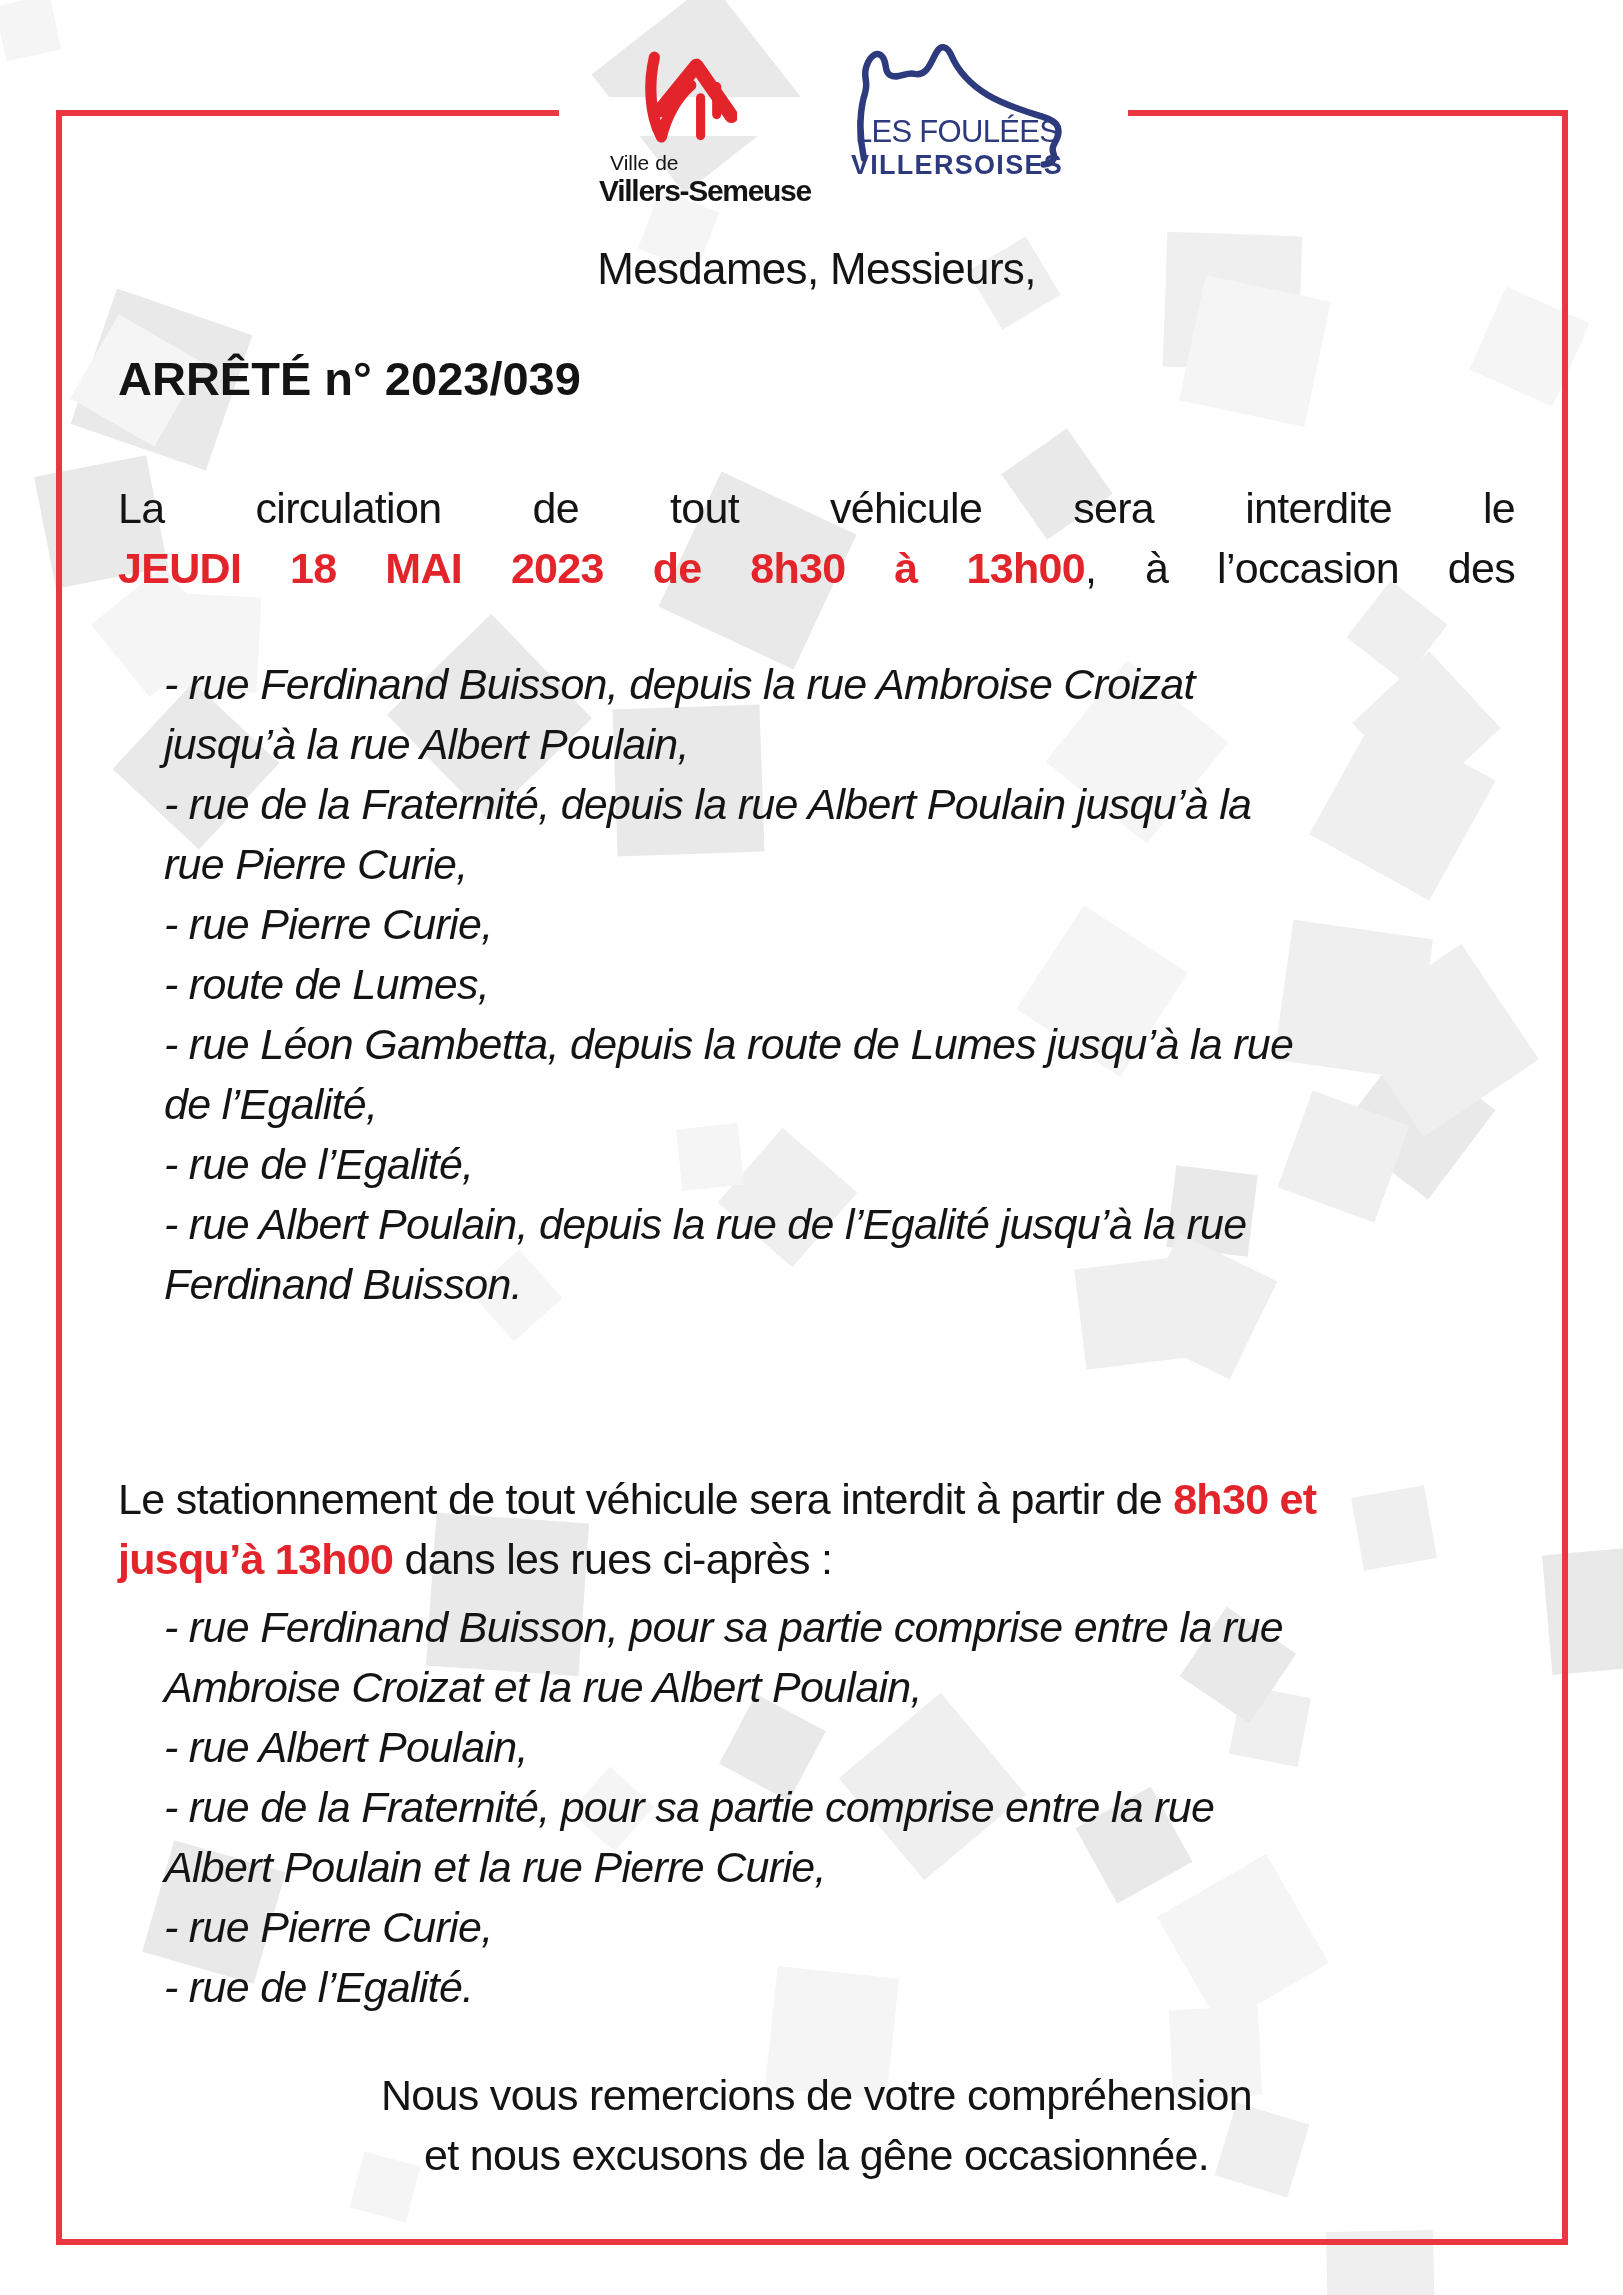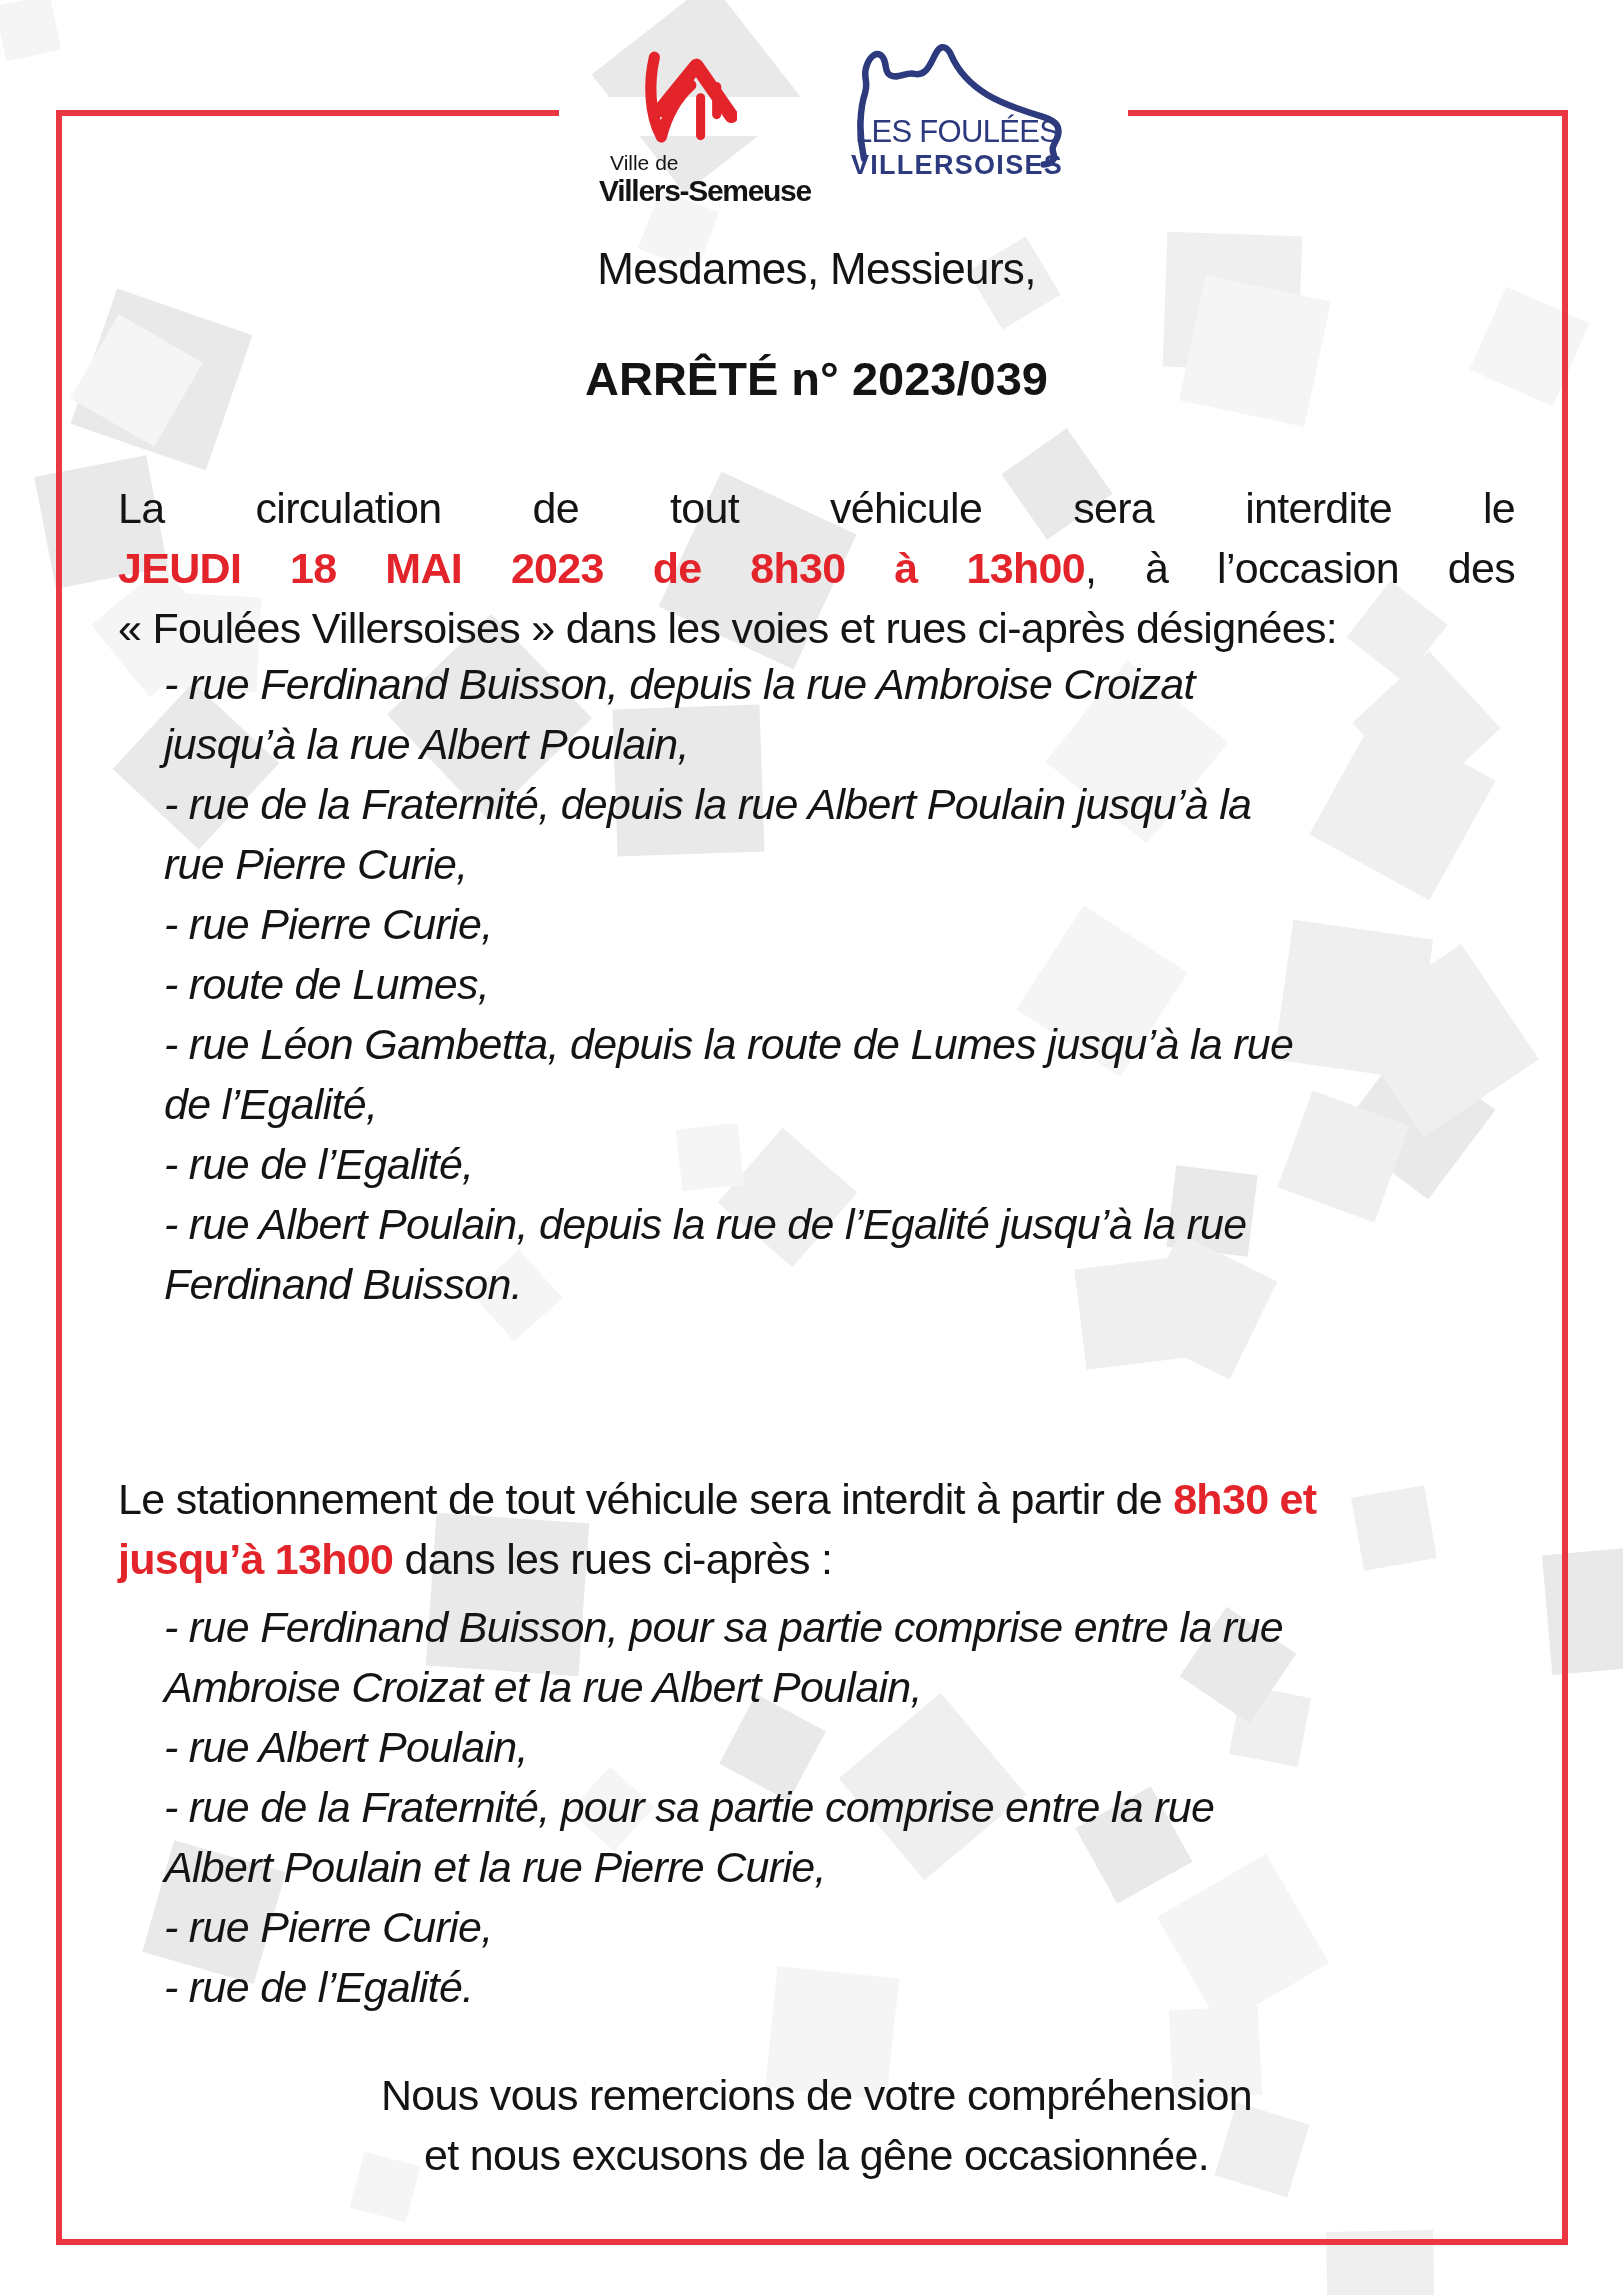--- a/index.html
+++ b/index.html
@@ -32,21 +32,21 @@
   #logo-foulees svg{position:absolute;left:5.2px;top:9.2px;}
   #logo-foulees .l1{position:absolute;left:0;top:80px;width:222px;text-align:center;
     font-size:31px;font-weight:normal;letter-spacing:-0.7px;}
   #logo-foulees .l2{position:absolute;left:0;top:116px;width:222px;text-align:center;
     font-size:27px;font-weight:bold;letter-spacing:1.3px;}
   .content-block{
     position:absolute;left:118px;width:1397px;z-index:5;
     font-size:43px;line-height:60px;letter-spacing:-0.7px;
   }
   #salutation{top:239px;text-align:center;font-size:44px;}
-  #decree-title{top:349px;text-align:center;font-size:47px;font-weight:bold;letter-spacing:0;}
+  #decree-title{top:349px;text-align:left;font-size:47px;font-weight:bold;letter-spacing:0;}
   #para1{top:478px;}
   .jline{text-align:justify;text-align-last:justify;}
   .nline{text-align:left;}
   #list1{top:654px;}
   #list2{top:1597px;}
   .street-item{font-style:italic;padding-left:46px;white-space:pre-line;}
   #para2{top:1469px;white-space:pre-line;}
   #closing{top:2065px;text-align:center;white-space:pre-line;}
   .red{color:var(--accent-red);font-weight:bold;}
 </style>
@@ -128,21 +128,20 @@
   <div class="l2">VILLERSOISES</div>
 </div>
 
 <div class="content-block" id="salutation">Mesdames, Messieurs,</div>
 
 <div class="content-block" id="decree-title">ARRÊTÉ n° 2023/039</div>
 
 <div class="content-block" id="para1">
   <div class="jline">La circulation de tout véhicule sera interdite le</div>
   <div class="jline"><span class="red">JEUDI 18 MAI 2023 de 8h30 à 13h00</span><span>, à l’occasion des</span></div>
-  <div class="nline">« Foulées Villersoises » dans les voies et rues ci-après désignées:</div>
 </div>
 
 <div class="content-block" id="list1">
     <div class="street-item">- rue Ferdinand Buisson, depuis la rue Ambroise Croizat
 jusqu’à la rue Albert Poulain,</div>
     <div class="street-item">- rue de la Fraternité, depuis la rue Albert Poulain jusqu’à la
 rue Pierre Curie,</div>
     <div class="street-item">- rue Pierre Curie,</div>
     <div class="street-item">- route de Lumes,</div>
     <div class="street-item">- rue Léon Gambetta, depuis la route de Lumes jusqu’à la rue

